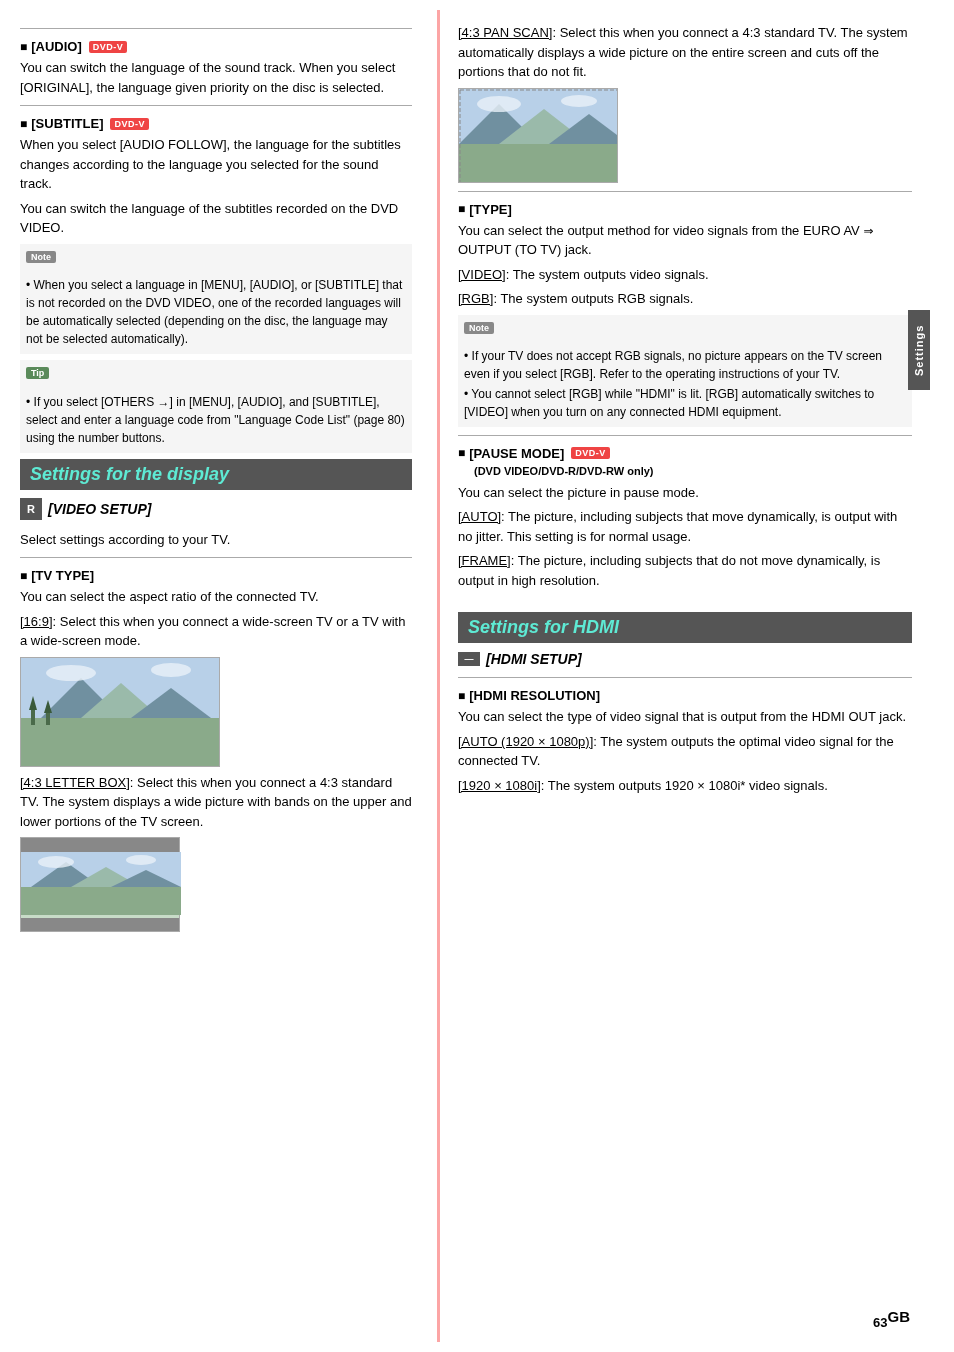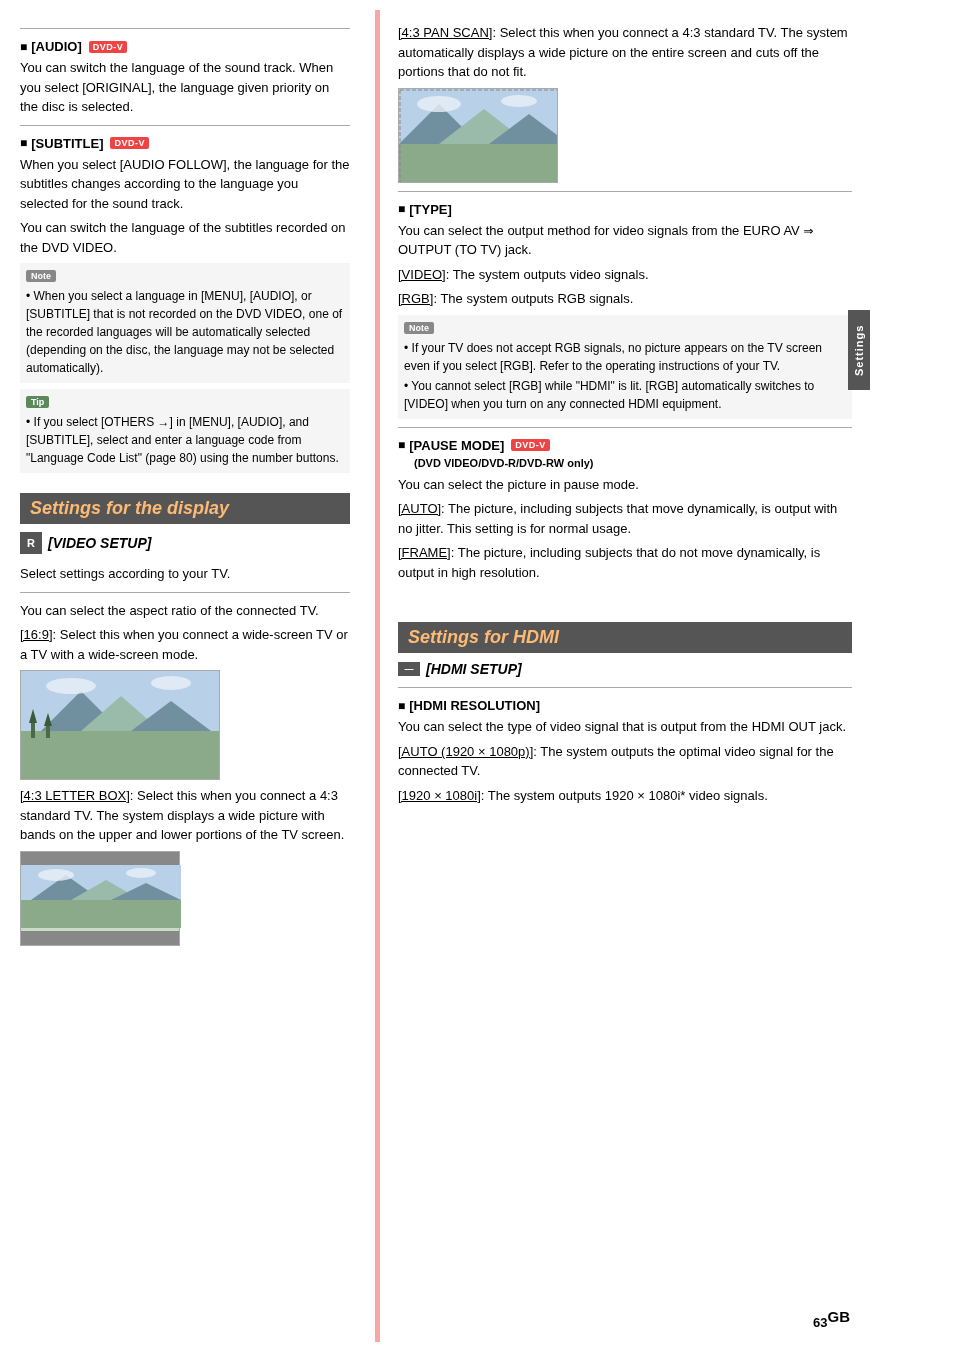--- a/index.html
+++ b/index.html
@@ -16,23 +16,23 @@
       width: 954px;
       min-height: 1352px;
       position: relative;
     }
     .main-content {
       display: flex;
       flex: 1;
       padding: 10px 0 10px 0;
     }
     .left-col {
-      width: 380px;
+      width: 440px;
       padding: 10px 25px 10px 20px;
-      border-right: 5px solid #fca5a5;
+      border-right: 3px solid #fca5a5;
     }
     .right-col {
       width: 490px;
       padding: 10px 18px 10px 18px;
       position: relative;
     }
     .side-tab {
       position: absolute;
       right: 0;
       top: 300px;
@@ -46,25 +46,25 @@
       padding: 12px 4px;
       letter-spacing: 1px;
       transform: rotate(180deg);
       height: 80px;
       display: flex;
       align-items: center;
       justify-content: center;
     }
     .section-title-bar {
       background: #555;
-      color: #fdba74;
+      color: #5eead4;
       font-size: 18px;
       font-weight: bold;
       padding: 5px 10px;
-      margin: 20px 0 8px 0;
+      margin: 2px 0 8px 0;
       font-style: italic;
     }
     .section-heading {
       font-weight: bold;
       font-size: 13px;
       margin: 10px 0 4px 0;
       display: flex;
       align-items: center;
       gap: 4px;
     }
@@ -100,31 +100,31 @@
       padding: 4px 6px;
     }
     .note-label {
       display: inline-block;
       background: #888;
       color: #fff;
       font-size: 9px;
       font-weight: bold;
       padding: 1px 5px;
       border-radius: 2px;
-      margin-bottom: 3px;
+      margin-bottom: 11px;
     }
     .tip-label {
       display: inline-block;
       background: #5a8a5a;
       color: #fff;
       font-size: 9px;
       font-weight: bold;
       padding: 1px 5px;
       border-radius: 2px;
-      margin-bottom: 3px;
+      margin-bottom: 12px;
     }
     .note-box p {
       font-size: 12px;
       margin: 2px 0;
     }
     .link-text {
       text-decoration: underline;
     }
     .landscape-img {
       width: 160px;
@@ -264,20 +264,23 @@
 
       <div class="video-setup-row">
         <span class="setup-icon">R</span>
         <span class="video-setup-label">[VIDEO SETUP]</span>
       </div>
 
       <p>Select settings according to your TV.</p>
 
       <hr>
 
+      <div class="section-heading">
+        <span>[TV TYPE]</span>
+      </div>
       <p>You can select the aspect ratio of the connected TV.</p>
 
       <p>
         <span class="link-text">[16:9]</span><span>: Select this when you connect a wide-screen TV or a TV with a wide-screen mode.</span>
       </p>
 
       <div class="landscape-img-wide">
         <svg width="200" height="110" viewBox="0 0 200 110">
           <rect width="200" height="110" fill="#c8e0c8"></rect>
           <rect x="0" y="60" width="200" height="50" fill="#8aaa8a"></rect>

